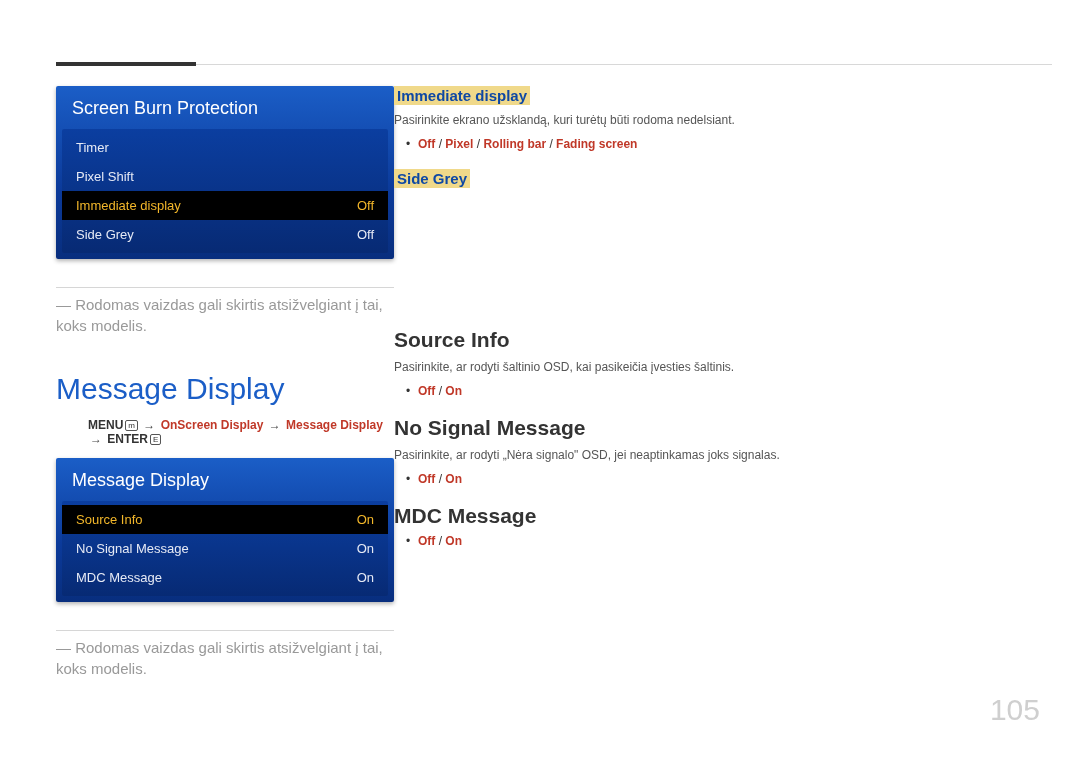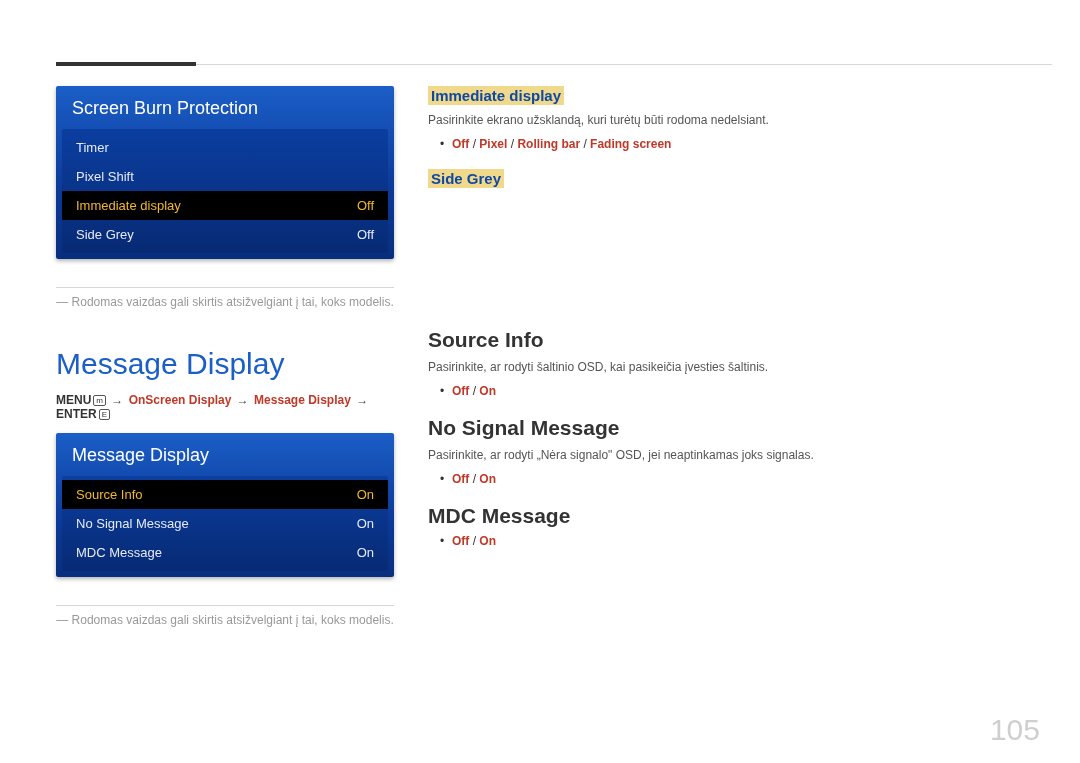--- a/index.html
+++ b/index.html
@@ -27,21 +27,20 @@
   .header-rule-thick {
     position: absolute;
     top: 62px;
     left: 56px;
     width: 140px;
     height: 4px;
     background: #333;
   }
   .cols {
     display: flex;
-    gap: 34px;
     margin-top: 30px;
   }
   .left-col {
     width: 338px;
     flex-shrink: 0;
   }
   .right-col {
     flex: 1;
     padding-right: 10px;
   }
@@ -79,24 +78,23 @@
   }
   .osd-row .val { color: inherit; }
   .osd-row:not(.active) .val { color: #e6eaf5; }
 
   .footnote-rule {
     height: 1px;
     background: #d6d6d6;
     margin: 28px 0 6px 0;
   }
   .footnote {
-    font-size: 12px;
+    font-size: 15px;
     color: #999;
     line-height: 1.4;
-    text-align: center;
   }
 
   .hl-heading {
     display: inline-block;
     background: #f0d98a;
     color: #0e48a4;
     font-weight: 700;
     font-size: 15px;
     padding: 1px 3px;
     margin-bottom: 6px;
@@ -127,20 +125,21 @@
     color: #1b5ec7;
     font-size: 30px;
     font-weight: 400;
     margin-top: 36px;
     margin-bottom: 12px;
   }
   .menu-path {
     font-size: 12px;
     font-weight: 700;
     margin-bottom: 12px;
+    margin-left: 32px;
   }
   .menu-path .red { color: #c03828; }
   .menu-path .arrow { color: #444; font-weight: 400; margin: 0 2px; }
   .menu-path .enter-icon, .menu-path .menu-icon {
     display: inline-block;
     border: 1px solid #555;
     border-radius: 2px;
     font-size: 8px;
     padding: 0 2px;
     vertical-align: 1px;
@@ -151,21 +150,21 @@
   .sec-heading {
     font-size: 21px;
     font-weight: 700;
     color: #333;
     margin-bottom: 6px;
   }
   .block { margin-bottom: 18px; }
 
   .page-num {
     position: absolute;
-    bottom: 16px;
+    bottom: 36px;
     right: 40px;
     font-size: 30px;
     color: #cfcfcf;
     font-weight: 300;
   }
 </style>
 </head>
 <body>
 
 <div class="page">

